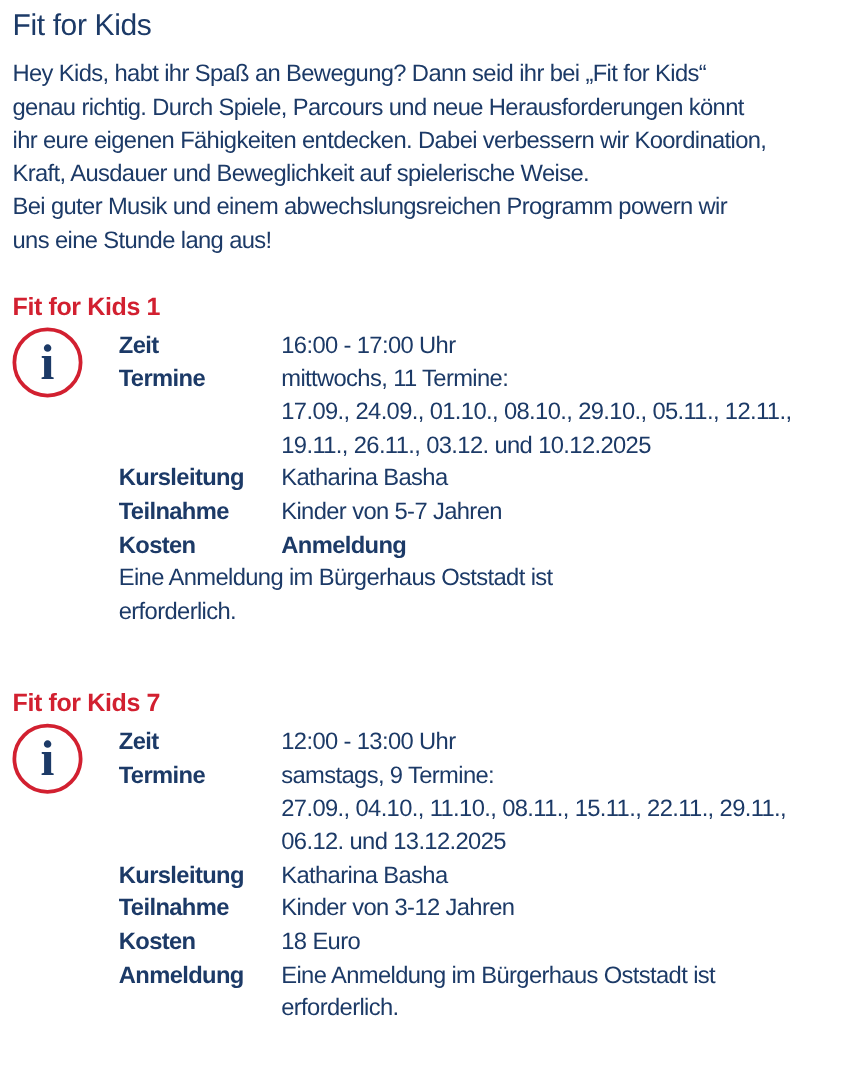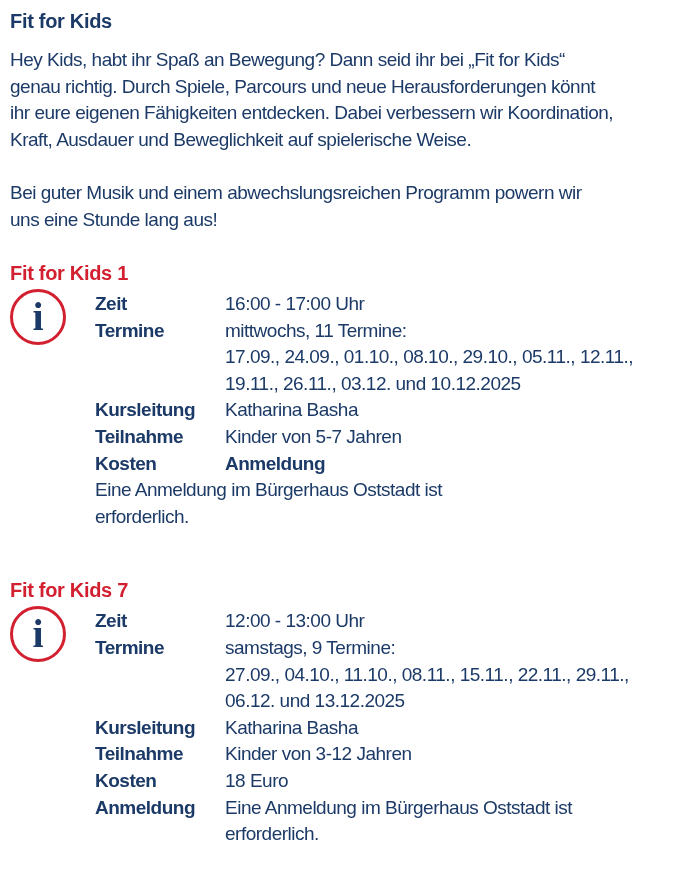--- a/index.html
+++ b/index.html
@@ -12,30 +12,30 @@
   body{
     width:684px; height:870px; overflow:hidden;
     background:var(--bg);
     font-family:"Liberation Sans","DejaVu Sans",sans-serif;
     color:var(--navy);
     font-size:19px;
     letter-spacing:-0.5px;
     padding:9px 12px 0 10px;
   }
   .page-title{
-    font-size:20px; font-weight:bold; line-height:24px;
+    font-size:24px; font-weight:normal; line-height:24px;
     letter-spacing:-0.3px;
     color:var(--navy);
   }
   .intro-para{
     white-space:pre;
     line-height:26.5px;
   }
   .intro-para.first{ margin-top:14px; }
-  .intro-para.second{ margin-top:27px; }
+  .intro-para.second{ }
   .course-section .course-heading{
     font-size:20px; font-weight:bold; line-height:24px;
     letter-spacing:-0.3px;
     color:var(--red);
   }
   .course-section.one{ margin-top:28px; }
   .course-section.two{ margin-top:48px; }
   .section-body{
     display:flex; align-items:flex-start;
     margin-top:6px;

